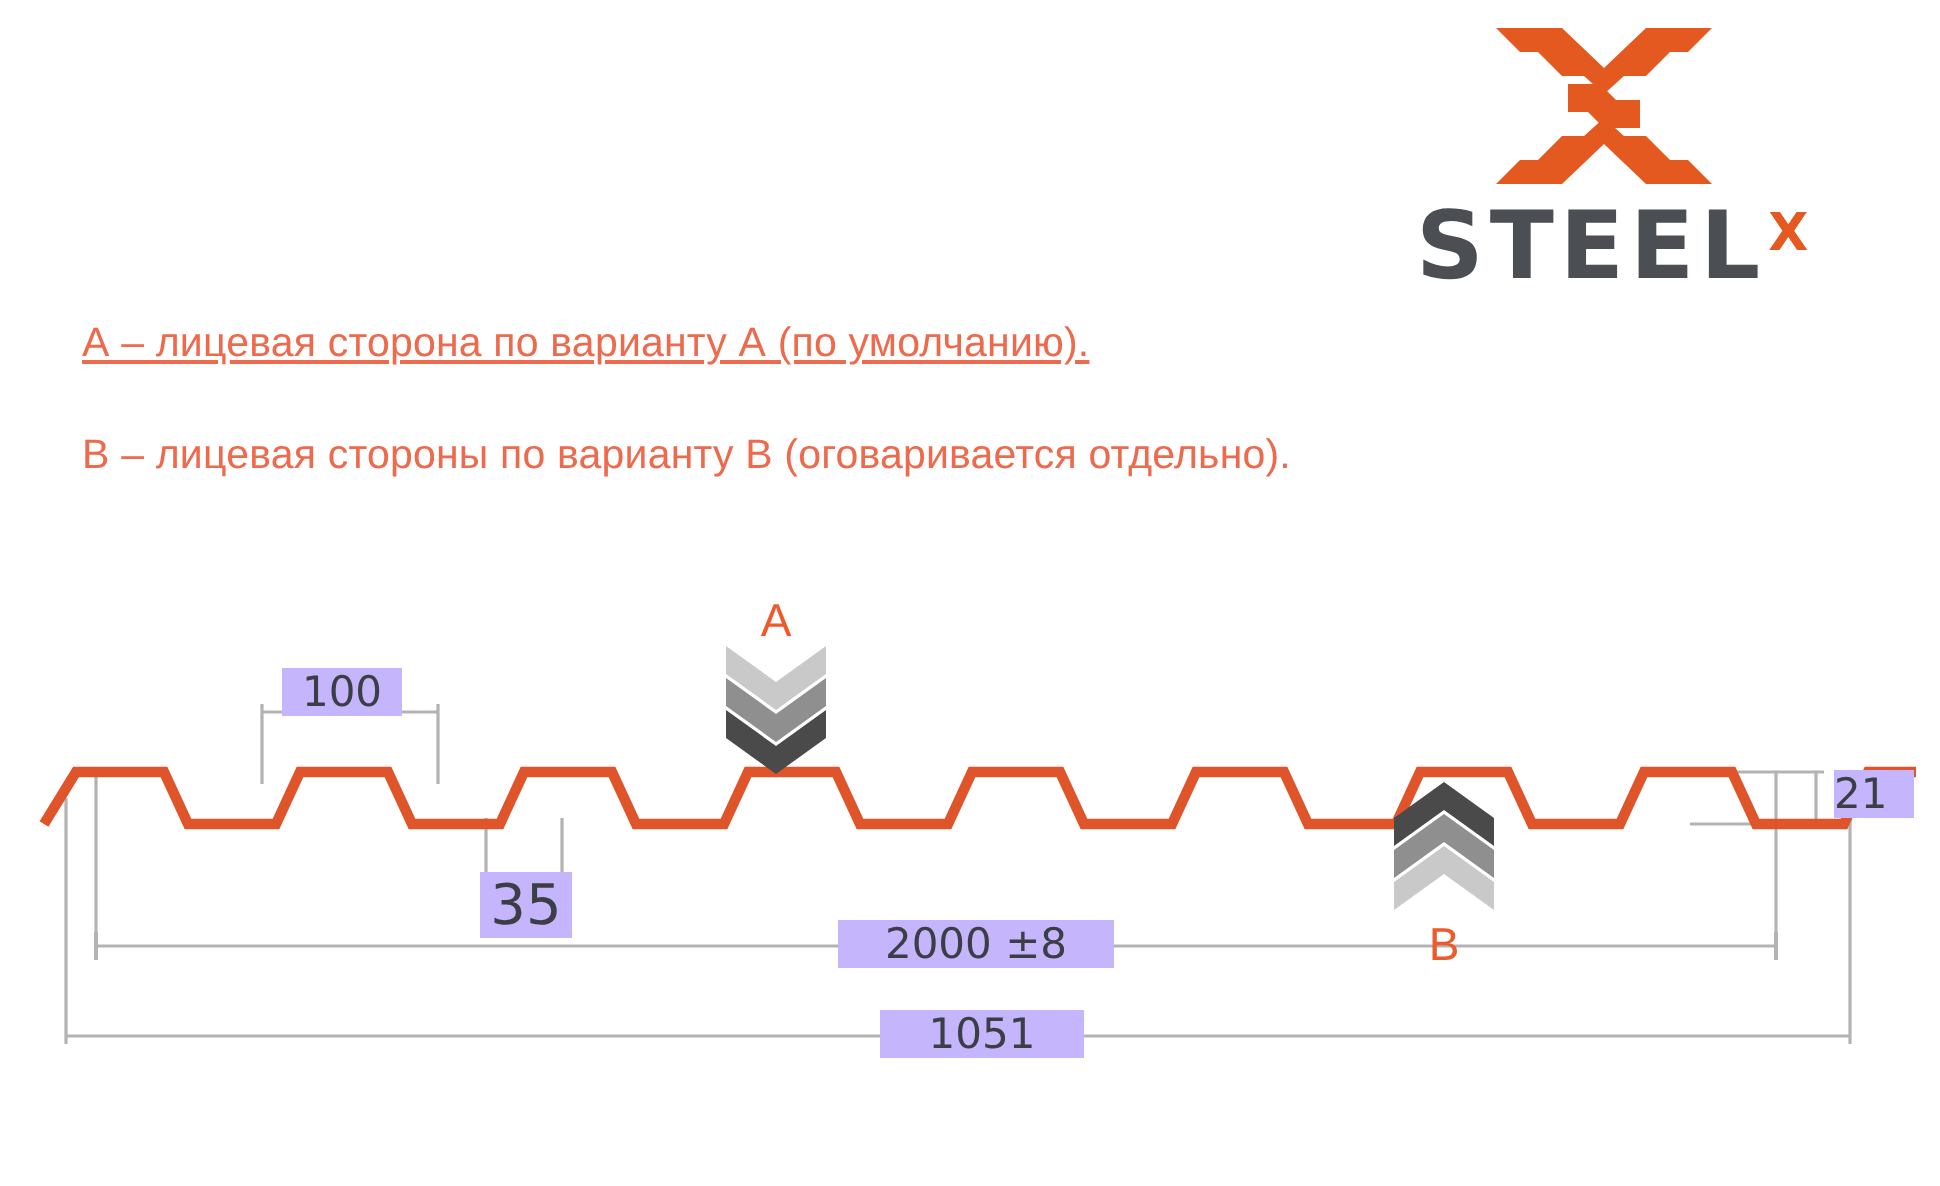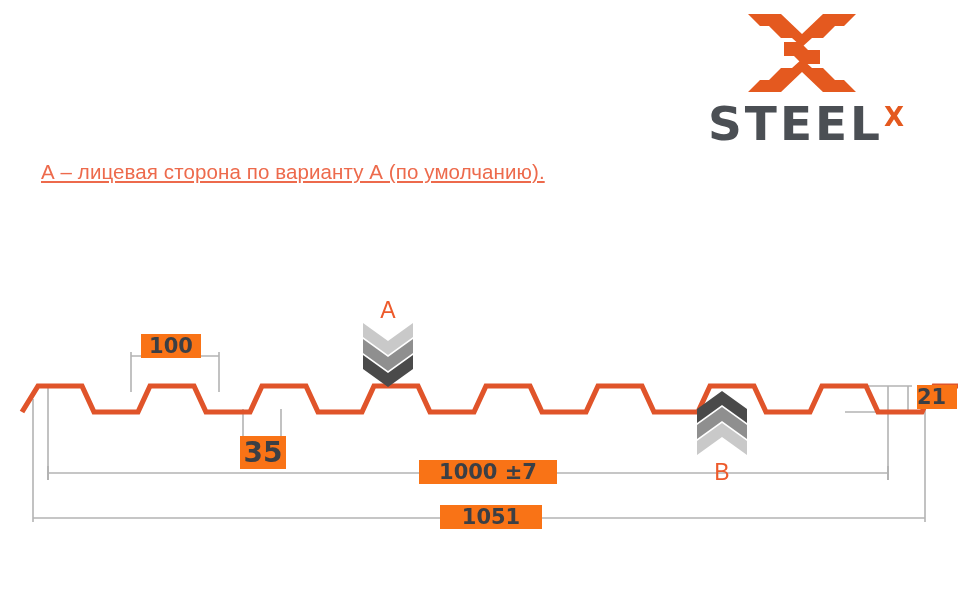--- a/index.html
+++ b/index.html
@@ -91,23 +91,23 @@
     text-align: center;
     width: 40px;
   }
   #marker-a-letter { left: 368px; top: 297px; }
   #marker-b-letter { left: 702px; top: 459px; }
 
   
   .dim-text {
     position: absolute;
     font-family: "DejaVu Sans", sans-serif;
-    font-weight: bold;
+    font-weight: normal;
     color: #3b3f45;
-    background: #f97316;
+    background: #c4b5fd;
     text-align: center;
     white-space: nowrap;
   }
   #dim-100 { left: 141px; top: 334px; width: 60px; font-size: 21px; }
   #dim-35  { left: 240px; top: 436px; width: 46px; font-size: 28px; }
   #dim-21  { left: 917px; top: 385px; width: 40px; font-size: 21px; text-align: left; }
   #dim-1000{ left: 419px; top: 460px; width: 126px; font-size: 21px; padding: 0 6px; }
   #dim-1051{ left: 440px; top: 505px; width: 90px; font-size: 21px; padding: 0 6px; }
 </style>
 </head>
@@ -124,20 +124,21 @@
         <polygon points="108,78 75,78 54,58 54,45 64,54 75,54 87,66 96,66"></polygon>
         <path d="M36,28 L52,28 L60,36 L72,36 L72,50 L54,50 L46,42 L36,42 Z"></path>
       </g>
     </svg>
     <div id="logo-wordmark">
       <span class="word-steel">STEEL</span><span class="word-x">X</span>
     </div>
   </div>
 
   <div class="caption" id="caption-a">А – лицевая сторона по варианту А (по умолчанию).</div>
+  <div class="caption" id="caption-b">В – лицевая стороны по варианту В (оговаривается отдельно).</div>
 
   <svg id="drawing" viewBox="0 0 970 593">
 
     <g stroke="#b3b3b3" stroke-width="1.6" fill="none">
 
       <line x1="131" y1="352" x2="131" y2="392"></line>
       <line x1="219" y1="352" x2="219" y2="392"></line>
       <line x1="131" y1="356" x2="219" y2="356"></line>
 
       <line x1="243" y1="409" x2="243" y2="452"></line>
@@ -192,16 +193,16 @@
       <polygon points="697,455 722,437 747,455 747,441 722,423 697,441" fill="#c9c9c9"></polygon>
     </g>
   </svg>
 
   <div class="marker-letter" id="marker-a-letter">А</div>
   <div class="marker-letter" id="marker-b-letter">В</div>
 
   <div class="dim-text" id="dim-100">100</div>
   <div class="dim-text" id="dim-35">35</div>
   <div class="dim-text" id="dim-21">21</div>
-  <div class="dim-text" id="dim-1000">1000 ±7</div>
+  <div class="dim-text" id="dim-1000">2000 ±8</div>
   <div class="dim-text" id="dim-1051">1051</div>
 
 </div>
 
 </body></html>

